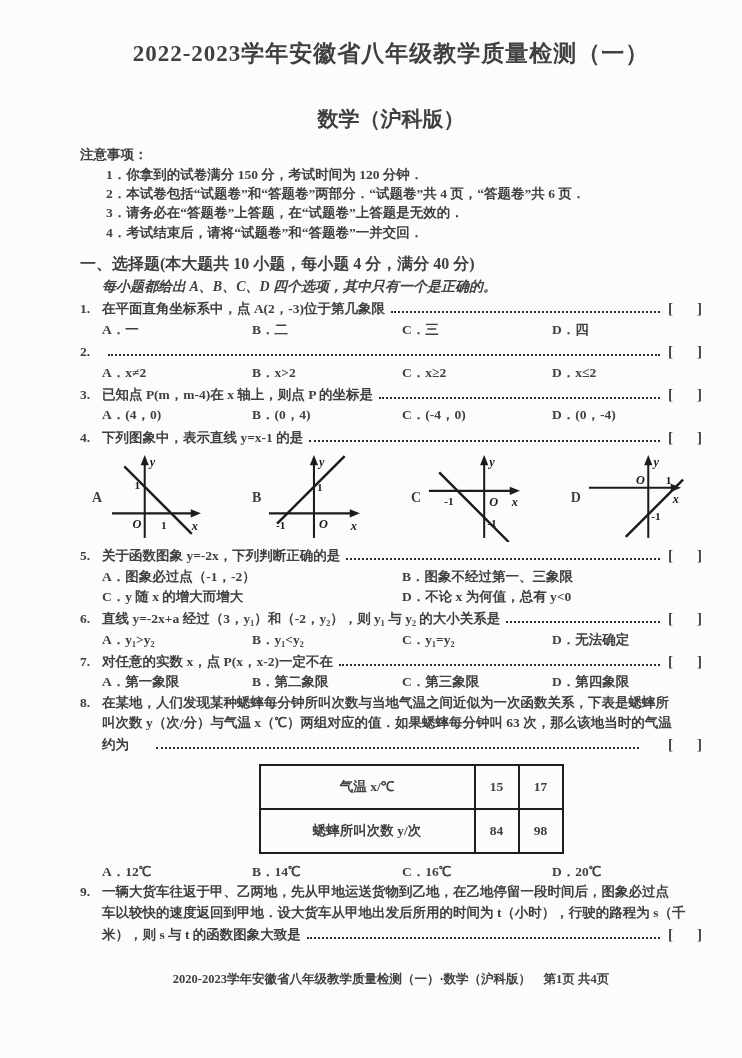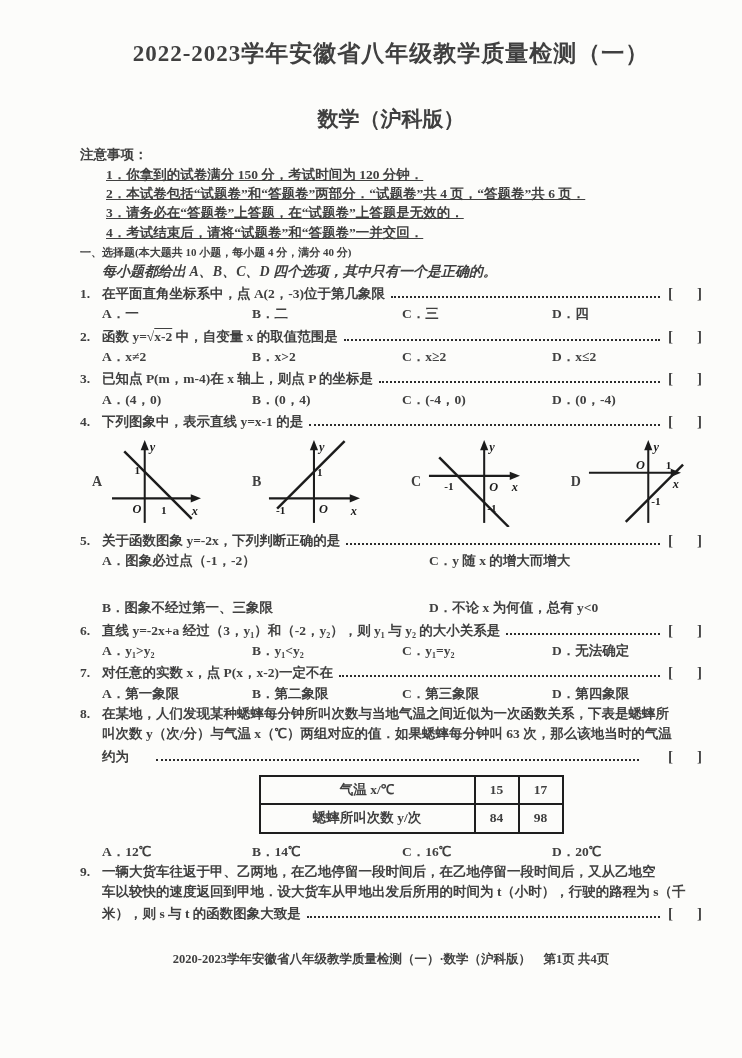--- a/index.html
+++ b/index.html
@@ -10,51 +10,51 @@
     margin:0 auto;
     background:#fcfcfa;
     color:#404040;
     font-family:"Liberation Serif", serif;
     overflow:hidden;
     padding:38px 40px 0 80px;
   }
   .title1 { font-size:23px; font-weight:700; text-align:center; letter-spacing:1px; margin-bottom:16px; }
   .title2 { font-size:21px; font-weight:700; text-align:center; margin-bottom:12px;margin-top:36px; }
   .notice-head { font-size:13.5px; font-weight:700; line-height:1.45; }
-  .notice-item { font-size:13.5px; font-weight:700; line-height:1.44; padding-left:26px; white-space:nowrap;text-decoration:underline; }
-  .section-head { font-size:11px; font-weight:700; line-height:1.5; margin-top:2px; }
+  .notice-item { font-size:13.5px; font-weight:700; line-height:1.44; padding-left:26px; white-space:nowrap; }
+  .section-head { font-size:16px; font-weight:700; line-height:1.5; margin-top:10px; }
   .section-sub  { font-size:14px; font-weight:700; font-style:italic; line-height:1.5; padding-left:22px; }
   .q { font-size:13.5px; font-weight:700; line-height:1.5; }
   .q-line { display:flex; align-items:baseline; }
   .q-num { width:22px; flex-shrink:0; }
   .q-stem { white-space:nowrap; }
   .dots { flex:1; min-width:18px; border-bottom:2.5px dotted #2c2c2c; margin:0 8px 3px 6px; }
   .bracket { white-space:pre; font-weight:700; font-size:15px; }
   .bracket-gap { display:inline-block; width:24px; }
   .opts { display:grid; grid-template-columns:150px 150px 150px 1fr; padding-left:22px; white-space:nowrap; }
-  .opts2 { display:grid; grid-template-columns:300px 1fr; padding-left:22px; white-space:nowrap;gap:27px; }
+  .opts2 { display:grid; grid-template-columns:300px 1fr; padding-left:22px; white-space:nowrap; }
   .cont-line { padding-left:22px; white-space:nowrap; }
   .sqrt-rad { font-weight:700; }
   .sqrt-bar { text-decoration:overline; }
   
   .graph-row { display:flex; justify-content:space-between; align-items:center; padding:4px 14px 2px 12px; }
   .graph-item { display:flex; align-items:center; }
   .graph-label { font-size:14px; font-weight:700; margin-right:3px; }
   svg .ax { stroke:#1c1c1c; stroke-width:2; }
   svg .dl { stroke:#1c1c1c; stroke-width:2.4; }
   svg .ah { fill:#1c1c1c; }
   svg text { fill:#1b1b1b; font-family:"Liberation Serif", serif; }
   svg .glab { font-size:12px; font-weight:700; font-style:italic; }
   svg .tick { font-size:11px; font-weight:700; }
   
   .tbl-wrap { display:flex; justify-content:center; margin:8px 0 8px 40px; }
   table.data-table { border-collapse:collapse; }
   table.data-table td {
     border:2px solid #1e1e1e; font-size:13.5px; font-weight:700;
-    text-align:center; padding:3px 8px; height:26px;
+    text-align:center; padding:11px 8px; height:26px;
   }
   td.lab-cell { width:215px; }
   td.val-cell { width:44px; }
   .footer { margin-top:26px; font-size:12.5px; font-weight:700; text-align:center; white-space:nowrap; }
 </style>
 </head>
 <body>
 
 <div class="page">
 
@@ -81,21 +81,20 @@
       <span>A．一</span>
       <span>B．二</span>
       <span>C．三</span>
       <span>D．四</span>
     </div>
   </div>
 
   <div class="q">
     <div class="q-line">
       <span class="q-num">2.</span>
-      <span class="q-stem"><span>函数 y=</span><span class="sqrt-rad">√</span><span class="sqrt-bar">x-2</span><span> 中，自变量 x 的取值范围是</span></span>
       <span class="dots"></span>
       <span class="bracket"><span>[</span><span class="bracket-gap"></span><span>]</span></span>
     </div>
     <div class="opts">
       <span>A．x≠2</span>
       <span>B．x&gt;2</span>
       <span>C．x≥2</span>
       <span>D．x≤2</span>
     </div>
   </div>
@@ -194,22 +193,22 @@
 
   <div class="q">
     <div class="q-line">
       <span class="q-num">5.</span>
       <span class="q-stem">关于函数图象 y=-2x，下列判断正确的是</span>
       <span class="dots"></span>
       <span class="bracket"><span>[</span><span class="bracket-gap"></span><span>]</span></span>
     </div>
     <div class="opts2">
       <span>A．图象必过点（-1，-2）</span>
+      <span>B．图象不经过第一、三象限</span>
       <span>C．y 随 x 的增大而增大</span>
-      <span>B．图象不经过第一、三象限</span>
       <span>D．不论 x 为何值，总有 y&lt;0</span>
     </div>
   </div>
 
   <div class="q">
     <div class="q-line">
       <span class="q-num">6.</span>
       <span class="q-stem">直线 y=-2x+a 经过（3，y₁）和（-2，y₂），则 y₁ 与 y₂ 的大小关系是</span>
       <span class="dots"></span>
       <span class="bracket"><span>[</span><span class="bracket-gap"></span><span>]</span></span>
@@ -270,21 +269,21 @@
       <span>A．12℃</span>
       <span>B．14℃</span>
       <span>C．16℃</span>
       <span>D．20℃</span>
     </div>
   </div>
 
   <div class="q">
     <div class="q-line">
       <span class="q-num">9.</span>
-      <span class="q-stem">一辆大货车往返于甲、乙两地，在乙地停留一段时间后，在乙地停留一段时间后，又从乙地空</span>
+      <span class="q-stem">一辆大货车往返于甲、乙两地，先从甲地运送货物到乙地，在乙地停留一段时间后，图象必过点</span>
     </div>
     <div class="cont-line">车以较快的速度返回到甲地．设大货车从甲地出发后所用的时间为 t（小时），行驶的路程为 s（千</div>
     <div class="q-line" style="padding-left:22px;">
       <span>米），则 s 与 t 的函数图象大致是</span>
       <span class="dots"></span>
       <span class="bracket"><span>[</span><span class="bracket-gap"></span><span>]</span></span>
     </div>
   </div>
 
   <div class="footer">2020-2023学年安徽省八年级教学质量检测（一）·数学（沪科版）　第1页 共4页</div>

